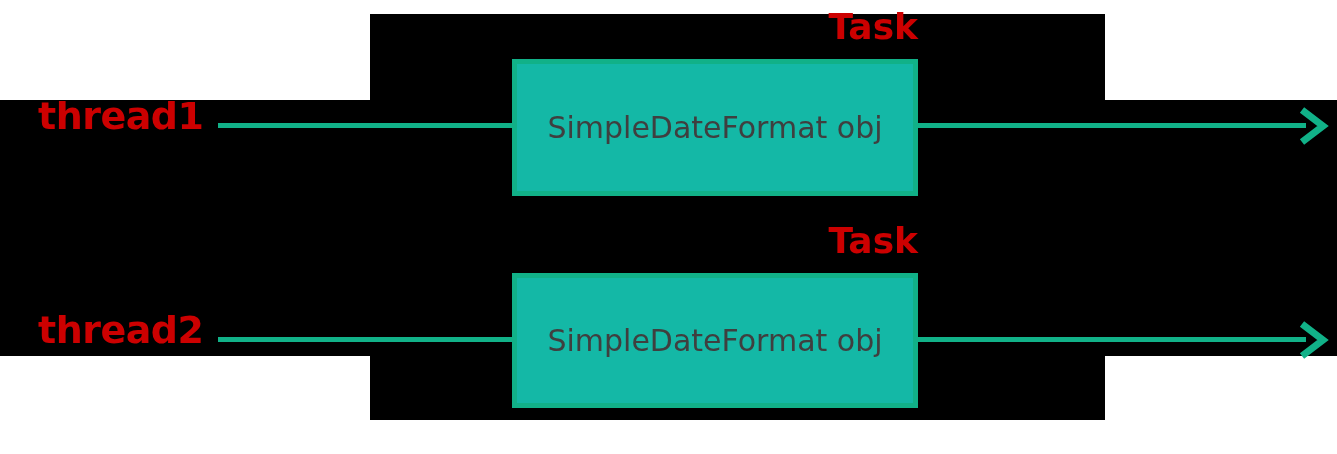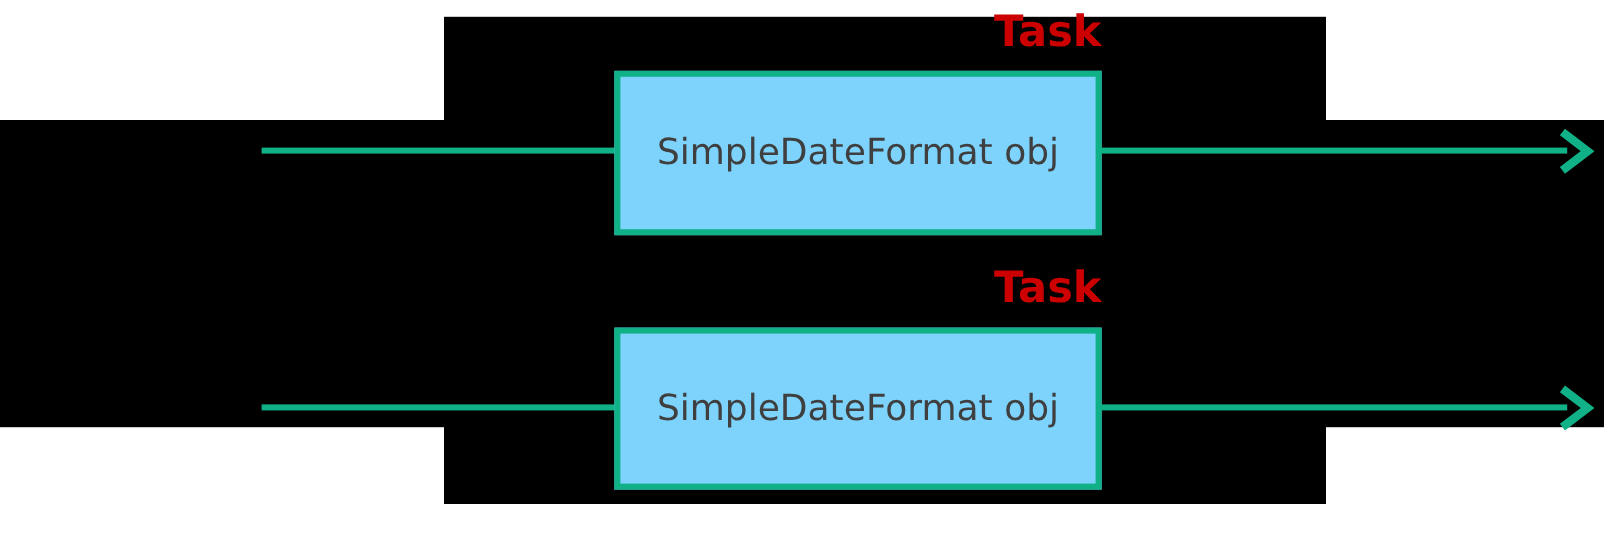--- a/index.html
+++ b/index.html
@@ -80,21 +80,21 @@
   .arrow-head svg { display: block; }
 
   .task-box {
     position: absolute;
     left: 512px;
     top: 14px;
     width: 406px;
     height: 137px;
     box-sizing: border-box;
     border: 5px solid #11b188;
-    background: #7dd3fc;
+    background: #14b8a6;
     display: flex;
     align-items: center;
     justify-content: center;
   }
   .task-box-label {
     color: #3f3f3f;
     font-size: 30px;
     font-weight: 400;
     line-height: 1;
     white-space: nowrap;
@@ -105,40 +105,42 @@
 <body>
 
 <div id="canvas">
 
   <div class="bg-shape" id="bg-top"></div>
   <div class="bg-shape" id="bg-middle"></div>
   <div class="bg-shape" id="bg-bottom"></div>
 
   <div class="lane" id="lane-1">
 
+    <div class="thread-label">thread1</div>
 
     <div class="task-label">Task</div>
 
     <div class="wire wire-in"></div>
 
     <div class="task-box">
       <span class="task-box-label">SimpleDateFormat obj</span>
     </div>
 
     <div class="wire wire-out"></div>
 
     <div class="arrow-head">
       <svg width="42" height="42" viewBox="0 0 42 42" aria-hidden="true">
         <polyline points="12,5 33,21 12,37" fill="none" stroke="#11b188" stroke-width="7" stroke-linecap="butt" stroke-linejoin="miter"></polyline>
       </svg>
     </div>
   </div>
 
   <div class="lane" id="lane-2">
 
+    <div class="thread-label">thread2</div>
 
     <div class="task-label">Task</div>
 
     <div class="wire wire-in"></div>
 
     <div class="task-box">
       <span class="task-box-label">SimpleDateFormat obj</span>
     </div>
 
     <div class="wire wire-out"></div>

